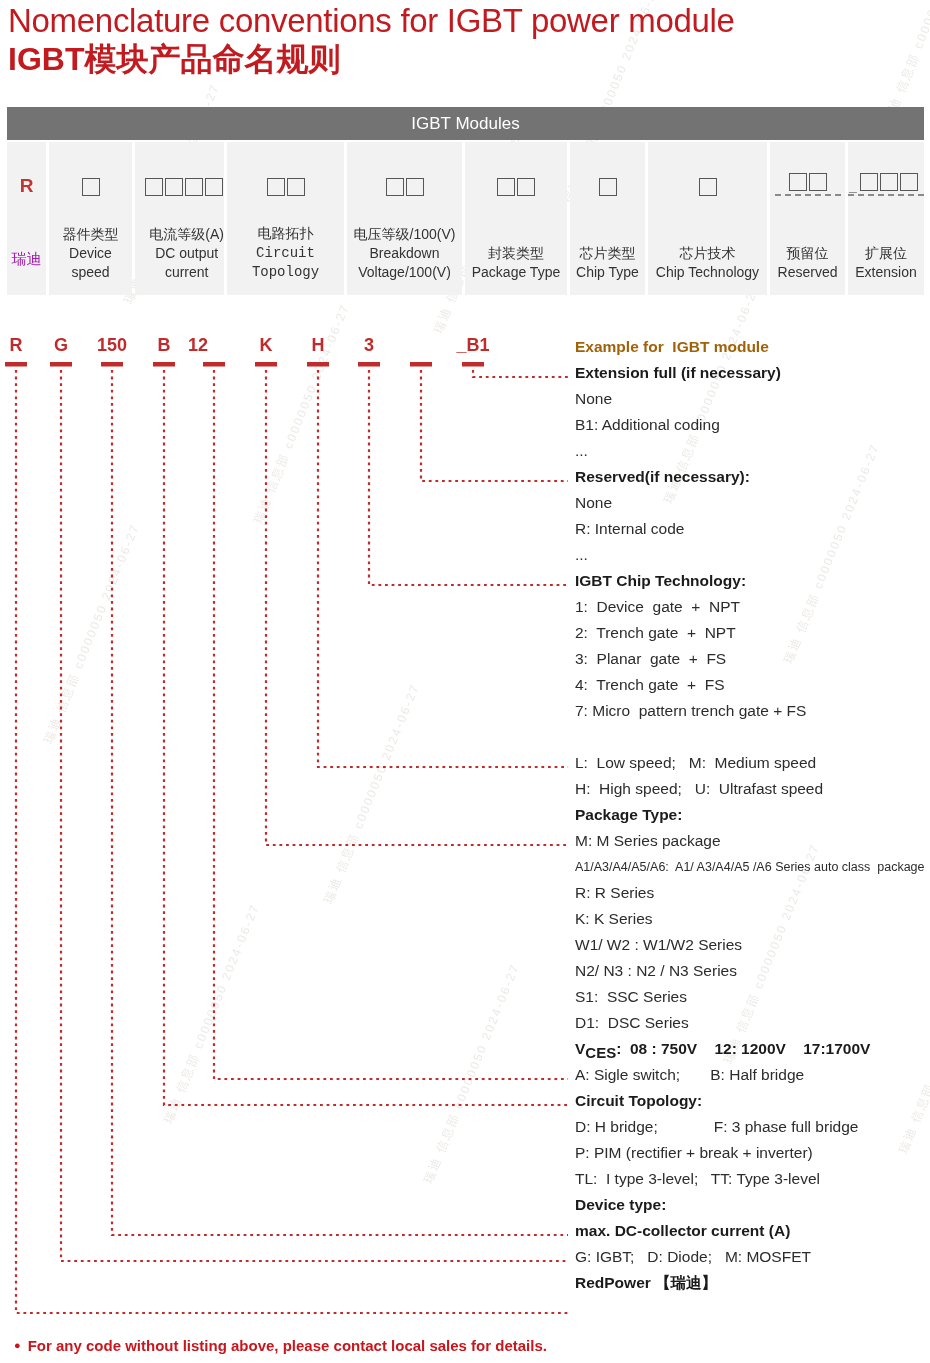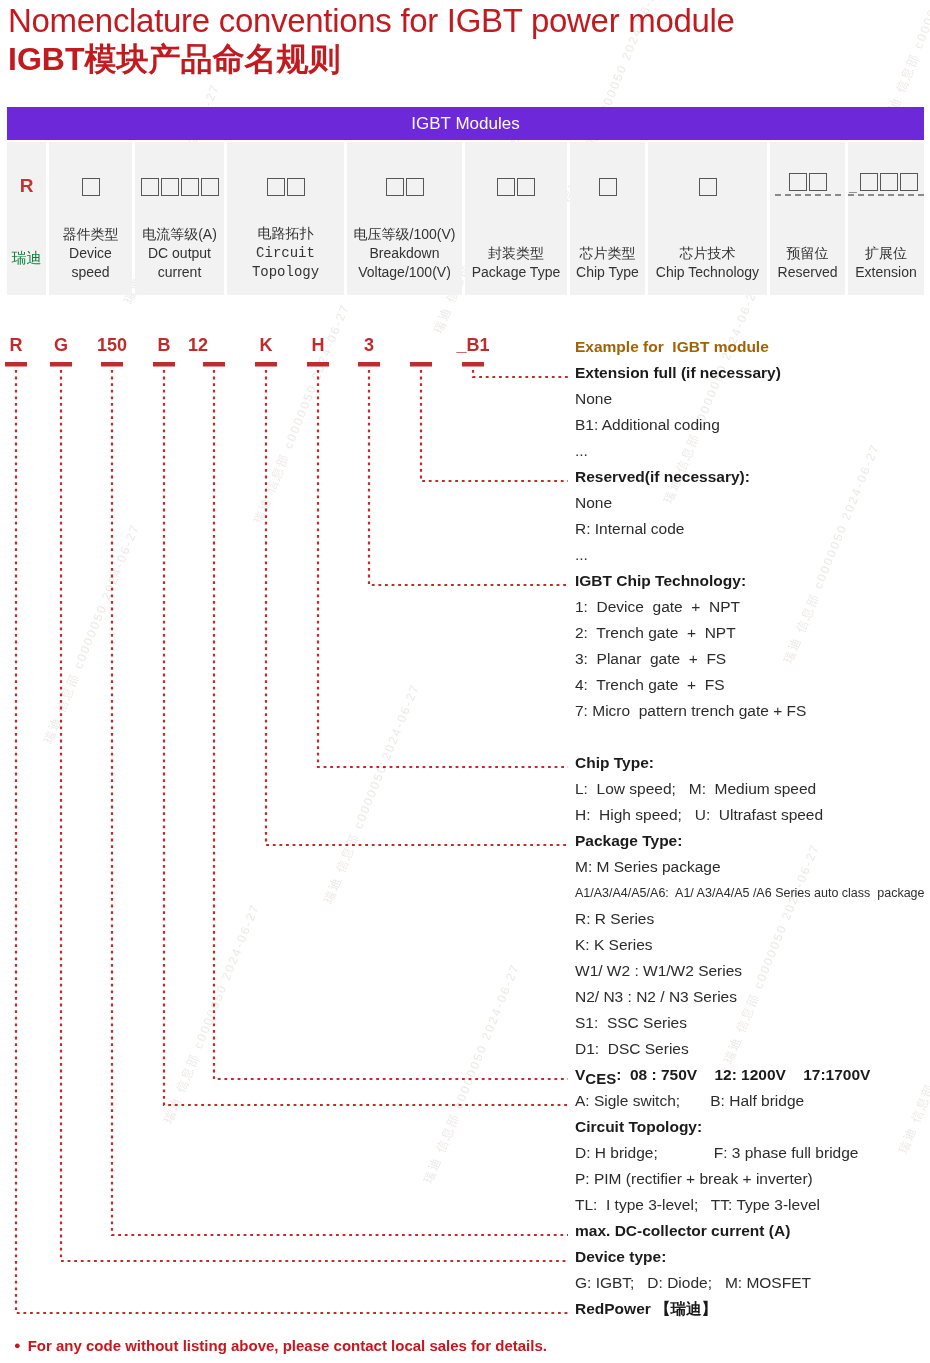--- a/index.html
+++ b/index.html
@@ -10,34 +10,34 @@
   .wm-layer{position:absolute;inset:0;z-index:0;pointer-events:none;}
   .wm{position:absolute;white-space:nowrap;font-size:12px;letter-spacing:2px;
       color:rgba(155,138,122,0.20);transform:rotate(-68deg);transform-origin:left top;}
   
   .title-en{position:absolute;left:8px;top:2px;margin:0;font-size:33px;font-weight:400;
             color:#C11B20;letter-spacing:-0.3px;z-index:2;}
   .title-zh{position:absolute;left:8px;top:38px;margin:0;font-size:32px;font-weight:700;
             color:#C11B20;z-index:2;}
   
   .mod-table{position:absolute;left:7px;top:107px;width:917px;z-index:2;}
-  .t-head{height:33px;background:#6d28d9;color:#ffffff;font-size:17px;
+  .t-head{height:33px;background:#737373;color:#ffffff;font-size:17px;
           display:flex;align-items:center;justify-content:center;}
   .t-cols{display:flex;gap:3px;margin-top:2px;}
   .col{background:#F2F2F2;height:153px;display:flex;flex-direction:column;align-items:center;}
   .boxrow{margin-top:30px;display:flex;align-items:flex-end;justify-content:center;height:24px;}
   .box{display:inline-block;width:16px;height:16px;border:1.5px solid #575757;margin:0 1px;background:transparent;}
   .colcode{font-size:19px;font-weight:700;color:#C23532;line-height:20px;}
   .dashu{display:inline-flex;align-items:flex-end;border-bottom:2px dashed #8a8a8a;padding:0 13px 3px;}
   .dashu.extension{padding:0 5px 3px 1px;}
   .us{color:#4a4a4a;font-weight:700;font-size:14px;margin-right:2px;line-height:10px;}
   .labels{margin-top:auto;margin-bottom:13px;text-align:center;font-size:14px;line-height:19px;color:#333333;}
   .col.first .labels{margin-bottom:27px;}
   .zh{color:#333333;}
-  .zh.red{color:#15803d;font-size:15px;font-family:Liberation Serif, serif;}
+  .zh.red{color:#a21caf;font-size:15px;}
   
   .codes{position:absolute;left:0;top:0;z-index:2;}
   .code{position:absolute;transform:translateX(-50%);font-size:18px;font-weight:700;color:#C02B2B;top:335px;}
   
   .conn{position:absolute;left:0;top:0;z-index:1;}
   
   .legend{position:absolute;left:575px;top:334px;width:352px;z-index:2;}
   .l-line{height:26px;line-height:26px;font-size:15.5px;color:#2c2c2c;white-space:pre;}
   .l-line.header{font-weight:700;color:#1b1b1b;}
   .l-line.caption{font-weight:700;color:#a16207;}
@@ -83,21 +83,21 @@
         </div>
         <div class="col" style="width: 83px;">
           <div class="boxrow">
             <span class="box"></span>
           </div>
           <div class="labels">
             <div class="zh">器件类型</div>
             <div class="en">Device speed</div>
           </div>
         </div>
-        <div class="col" style="width: 89px;">
+        <div class="col" style="width: 89px; align-items: flex-end;">
           <div class="boxrow">
             <span class="box"></span>
             <span class="box"></span>
             <span class="box"></span>
             <span class="box"></span>
           </div>
           <div class="labels">
             <div class="zh">电流等级(A)</div>
             <div class="en">DC output</div>
             <div class="en">current</div>
@@ -226,40 +226,39 @@
       <div class="l-line">None</div>
       <div class="l-line">R: Internal code</div>
       <div class="l-line">...</div>
       <div class="l-line header">IGBT Chip Technology:</div>
       <div class="l-line">1:  Device  gate  +  NPT</div>
       <div class="l-line">2:  Trench gate  +  NPT</div>
       <div class="l-line">3:  Planar  gate  +  FS</div>
       <div class="l-line">4:  Trench gate  +  FS</div>
       <div class="l-line">7: Micro  pattern trench gate + FS</div>
       <div class="l-line blank"></div>
-      <div class="l-line header">Chip Type:</div>
       <div class="l-line">L:  Low speed;   M:  Medium speed</div>
       <div class="l-line">H:  High speed;   U:  Ultrafast speed</div>
       <div class="l-line header">Package Type:</div>
       <div class="l-line">M: M Series package</div>
       <div class="l-line small">A1/A3/A4/A5/A6:  A1/ A3/A4/A5 /A6 Series auto class  package</div>
       <div class="l-line">R: R Series</div>
       <div class="l-line">K: K Series</div>
       <div class="l-line">W1/ W2 : W1/W2 Series</div>
       <div class="l-line">N2/ N3 : N2 / N3 Series</div>
       <div class="l-line">S1:  SSC Series</div>
       <div class="l-line">D1:  DSC Series</div>
       <div class="l-line header">V<sub>CES</sub>:  08 : 750V    12: 1200V    17:1700V</div>
       <div class="l-line">A: Sigle switch;       B: Half bridge</div>
       <div class="l-line header">Circuit Topology:</div>
       <div class="l-line">D: H bridge;             F: 3 phase full bridge</div>
       <div class="l-line">P: PIM (rectifier + break + inverter)</div>
       <div class="l-line">TL:  I type 3-level;   TT: Type 3-level</div>
+      <div class="l-line header">Device type:</div>
       <div class="l-line header">max. DC-collector current (A)</div>
-      <div class="l-line header">Device type:</div>
       <div class="l-line">G: IGBT;   D: Diode;   M: MOSFET</div>
       <div class="l-line header">RedPower 【瑞迪】</div>
     </div>
 
   <div class="footer">
     <span class="bullet">●</span><span>For any code without listing above, please contact local sales for details.</span>
   </div>
 </div>
 
 </body></html>

